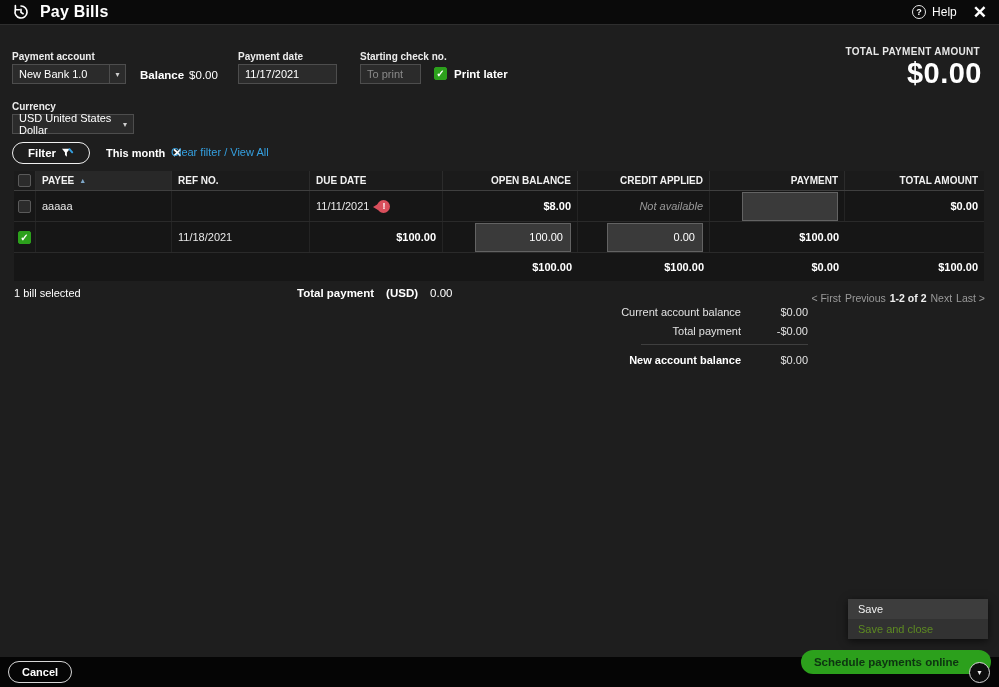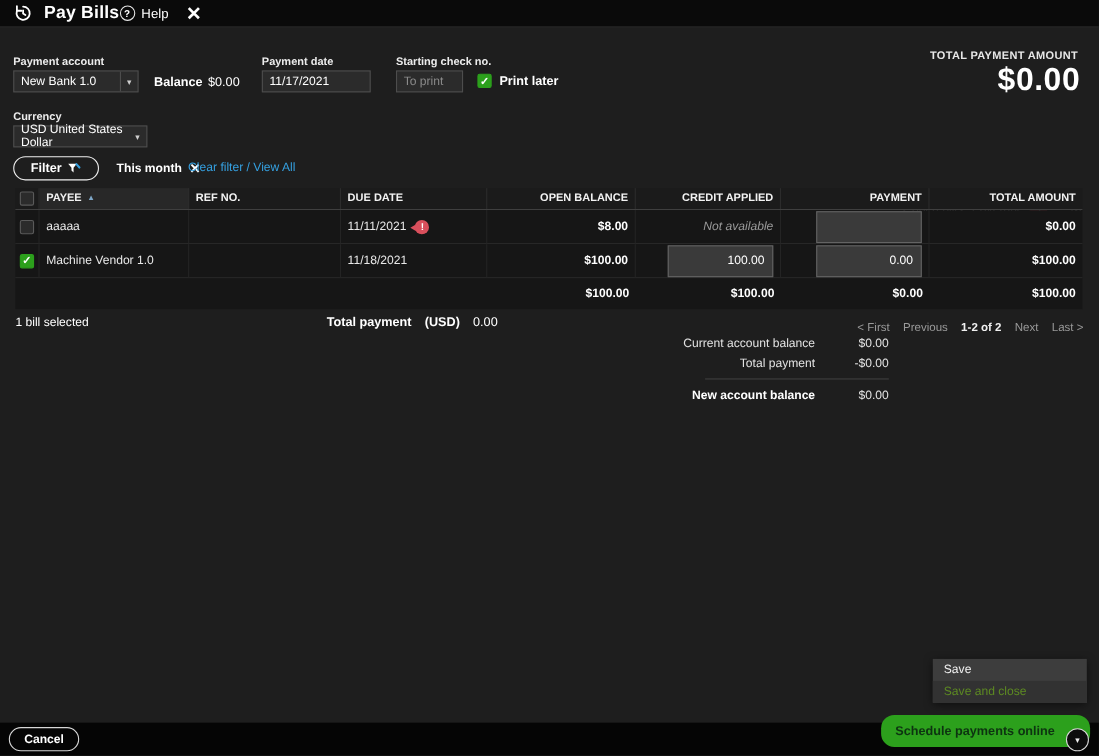--- a/index.html
+++ b/index.html
@@ -9,21 +9,21 @@
     background: #1e1e1e;
     color: #fff;
     font-family: "Liberation Sans", sans-serif;
     overflow: hidden;
   }
 
   
   .topbar {
     position: absolute; top: 0; left: 0; width: 999px; height: 25px;
     background: #0a0a0a; border-bottom: 1px solid #2e2e2e;
-    display: flex; align-items: center; 
+    display: flex; align-items: center; justify-content: space-between;
     padding: 0 12px;
   }
   .topbar-left { display: flex; align-items: center; gap: 10px; }
   .page-title { font-size: 16px; font-weight: bold; letter-spacing: .2px; }
   .topbar-right { display: flex; align-items: center; gap: 16px; }
   .help-wrap { display: flex; align-items: center; gap: 6px; cursor: pointer; }
   .help-circle {
     width: 14px; height: 14px; border: 1.4px solid #e8e8e8; border-radius: 50%;
     font-size: 9px; font-weight: bold; display: flex; align-items: center; justify-content: center;
   }
@@ -130,21 +130,21 @@
     font-family: "Liberation Sans", sans-serif;
   }
   .totals-row { height: 28px; background: #161616; }
   .totals-row .td { border-right: none; font-weight: bold; color: #fff; }
 
   
   .bill-selected { position: absolute; left: 14px; top: 287px; font-size: 11px; }
   .total-payment-line { position: absolute; left: 297px; top: 287px; font-size: 11.5px; display: flex; gap: 12px; }
   .total-payment-line .tp-label, .total-payment-line .tp-cur { font-weight: bold; }
 
-  .pagination { position: absolute; right: 14px; top: 292px; display: flex; gap: 12px; font-size: 10.5px; color: #9a9a9a; }
+  .pagination { position: absolute; right: 14px; top: 292px; display: flex; gap: 4px; font-size: 10.5px; color: #9a9a9a; }
   .pagination span { cursor: pointer; }
   .pagination .range { color: #f0f0f0; font-weight: bold; cursor: default; }
 
   .summary { position: absolute; right: 191px; top: 306px; width: 230px; }
   .summary-row { display: flex; justify-content: flex-end; margin-bottom: 7px; font-size: 11px; color: #e2e2e2; }
   .summary-row .s-label { width: 160px; text-align: right; }
   .summary-row .s-value { width: 67px; text-align: right; }
   .summary-divider { border-top: 1px solid #3f3f3f; margin: 3px 0 9px 63px; }
   .summary-row.bold .s-label { font-weight: bold; color: #fff; }
 
@@ -158,21 +158,21 @@
 
   
   .footer { position: absolute; left: 0; top: 657px; width: 999px; height: 30px; background: #050505; }
   .cancel-btn {
     position: absolute; left: 8px; top: 661px; height: 22px; padding: 0 13px;
     background: transparent; border: 1px solid #d6d6d6; border-radius: 11px;
     color: #fff; font-size: 11px; font-weight: bold; cursor: pointer;
     font-family: "Liberation Sans", sans-serif;
   }
   .schedule-btn {
-    position: absolute; right: 8px; top: 650px; height: 29px;
+    position: absolute; right: 8px; top: 650px; height: 24px;
     background: #2ca01c; border: none; border-radius: 12px;
     color: #0d3311; font-size: 11.5px; font-weight: bold;
     padding: 0 32px 0 13px; cursor: pointer; position: absolute;
     font-family: "Liberation Sans", sans-serif;
   }
   .schedule-caret-btn {
     position: absolute; right: 9px; top: 662px; width: 21px; height: 21px;
     border-radius: 50%; background: #0d0d0d; border: 1px solid #d8d8d8;
     color: #f0f0f0; font-size: 8px; display: flex; align-items: center; justify-content: center;
     cursor: pointer;
@@ -286,21 +286,20 @@
     <div class="td num">
         <input class="cell-input" value="" style="">
       </div>
     <div class="td num money">$0.00</div>
   </div>
 
   <div class="tgrid trow">
     <div class="td check-cell">
         <span class="checkbox checked">✓</span>
       </div>
-    <div class="td">Machine Vendor 1.0</div>
     <div class="td"></div>
     <div class="td">11/18/2021</div>
     <div class="td num money">$100.00</div>
     <div class="td num">
         <input class="cell-input" value="100.00" style="">
       </div>
     <div class="td num">
         <input class="cell-input" value="0.00" style="">
       </div>
     <div class="td num money">$100.00</div>

